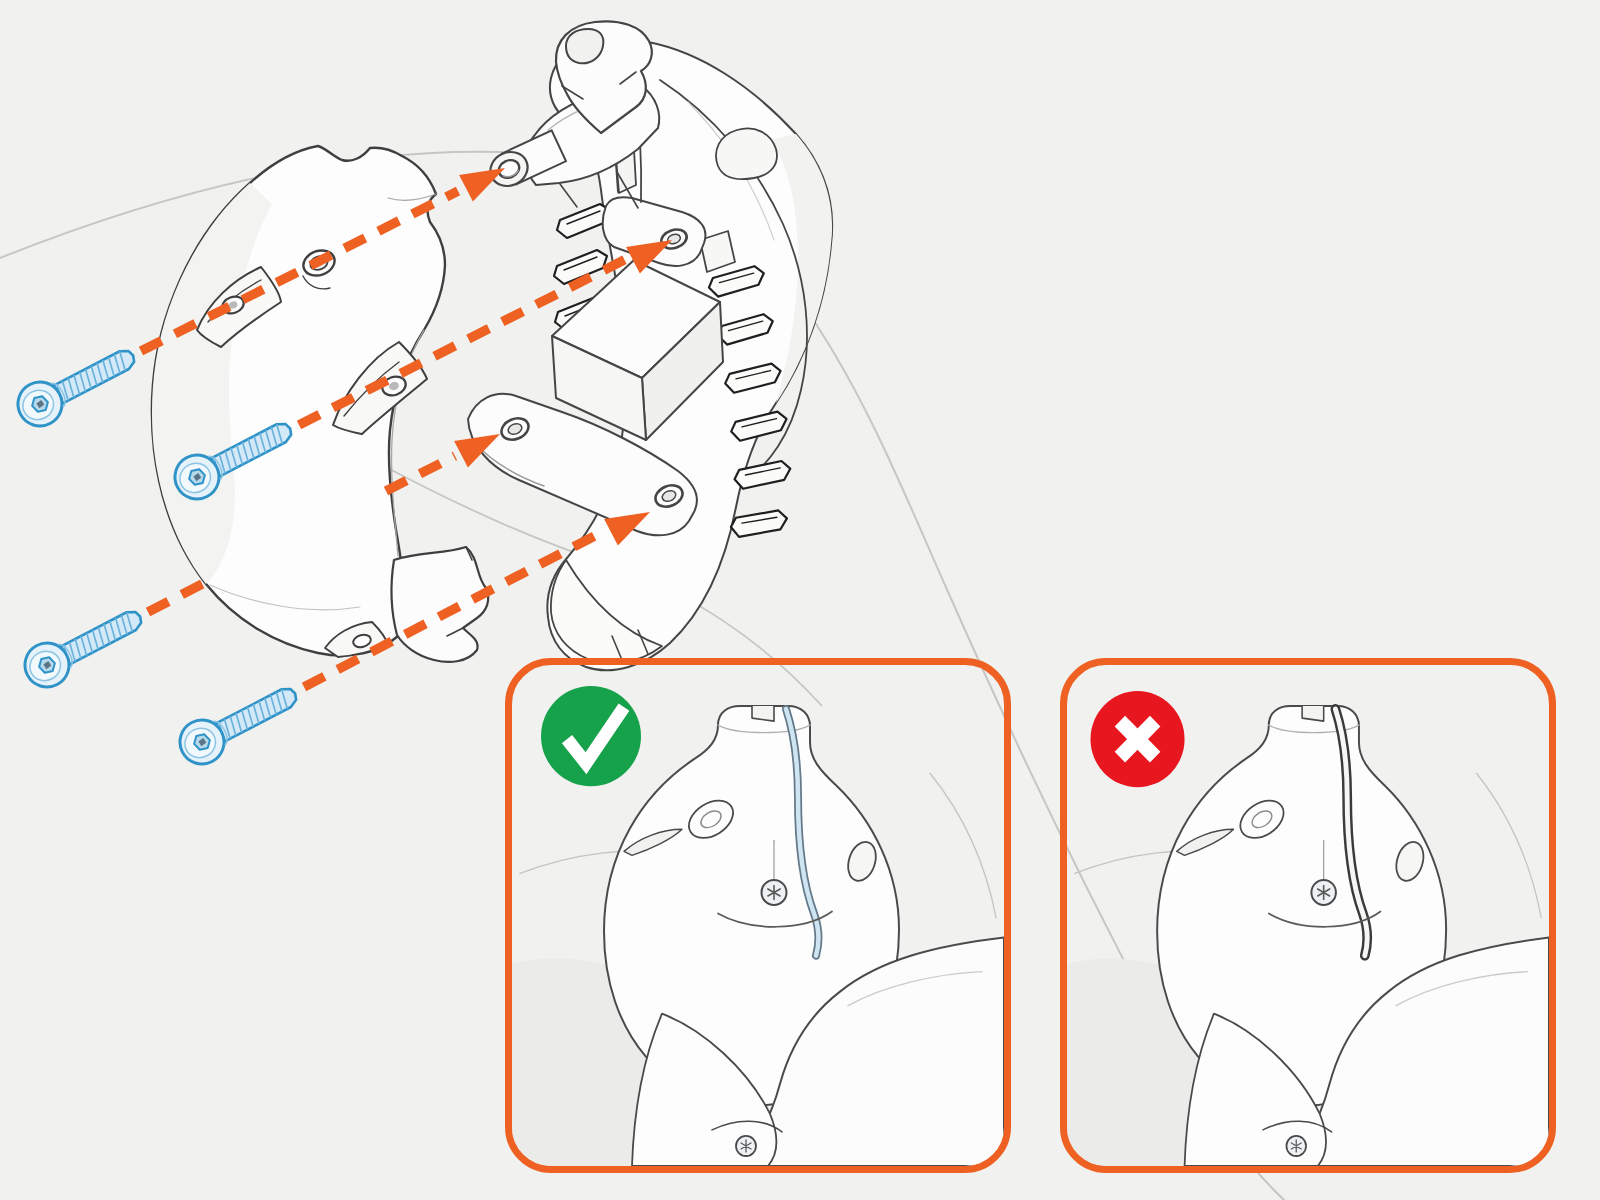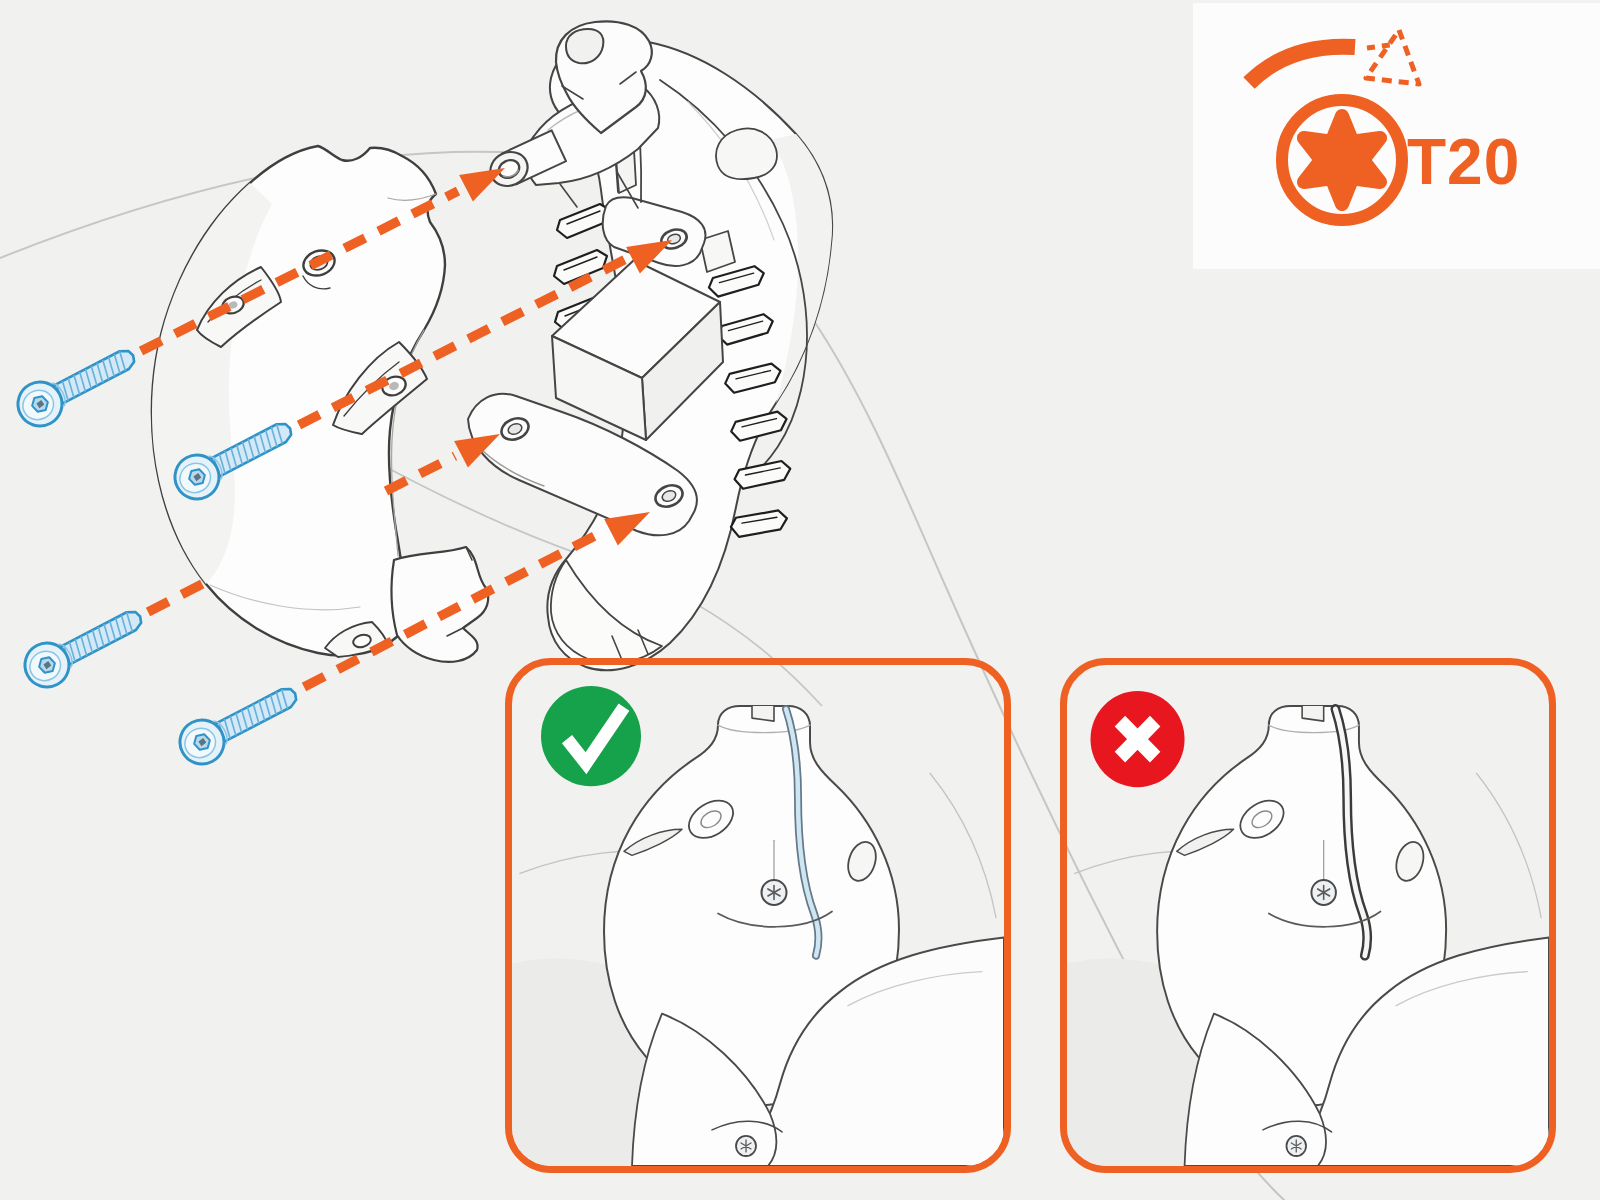--- a/index.html
+++ b/index.html
@@ -186,34 +186,20 @@
     </g>
 
     <g>
       <use href="#screw" transform="translate(40,404) rotate(-27.5)"></use>
       <use href="#screw" transform="translate(197,477) rotate(-27.5)"></use>
       <use href="#screw" transform="translate(47,665) rotate(-27.5)"></use>
       <use href="#screw" transform="translate(202,742) rotate(-27.5)"></use>
     </g>
   </svg>
 
-  <div class="tool-panel">
-    <svg width="407" height="266" viewBox="0 0 407 266">
-      <g stroke="var(--orange)" fill="none">
-        <path d="M 56,80 Q 96,40 162,44" stroke-width="16"></path>
-        <path d="M 174,45 L 197,42" stroke-width="5" stroke-dasharray="8 7"></path>
-        <path d="M 206,27 L 226,81 L 173,75 Z" stroke-width="5" stroke-dasharray="10 7" stroke-linejoin="round"></path>
-      </g>
-      <g>
-        <circle cx="149" cy="157" r="60" fill="none" stroke="var(--orange)" stroke-width="12"></circle>
-        <path transform="translate(149,157)" d="M 0,-44 L 10.5,-18.2 L 38.1,-22 L 21,0 L 38.1,22 L 10.5,18.2 L 0,44 L -10.5,18.2 L -38.1,22 L -21,0 L -38.1,-22 L -10.5,-18.2 Z" fill="var(--orange)" stroke="var(--orange)" stroke-width="14" stroke-linejoin="round"></path>
-      </g>
-      <text class="tool-size" x="214" y="181">T20</text>
-    </svg>
-  </div>
 
   <div class="compare-panel correct">
     <svg viewBox="0 0 492 500" preserveAspectRatio="none">
       <g stroke="#4a4a4a" stroke-linejoin="round" stroke-linecap="round" fill="none">
         <path d="M 0,298 C 58,284 128,299 168,338 C 199,368 205,408 191,448 C 176,493 140,500 100,500 L 0,500 Z" fill="#ebebe9" stroke="none"></path>
         <path d="M 8,208 C 60,188 120,180 170,190" stroke="#c4c4c2" stroke-width="1.5"></path>
         <path d="M 418,108 C 452,150 474,200 484,252" stroke="#c4c4c2" stroke-width="1.3"></path>
         <path d="M 206,60 C 206,47 216,41 228,41 L 276,41 C 289,41 298,49 298,61 L 298,77 C 298,94 309,106 324,120 C 361,155 387,207 387,264 C 387,364 327,440 241,440 C 154,440 92,367 92,266 C 92,187 131,128 182,94 C 198,84 206,74 206,60 Z" fill="#fdfdfe" stroke-width="2"></path>
         <path d="M 240,41 L 240,53 L 262,56 L 262,41" fill="#f3f3f1" stroke-width="1.6"></path>
         <path d="M 206,60 C 224,70 280,70 298,60" stroke="#b0b0ae" stroke-width="1.2"></path>

